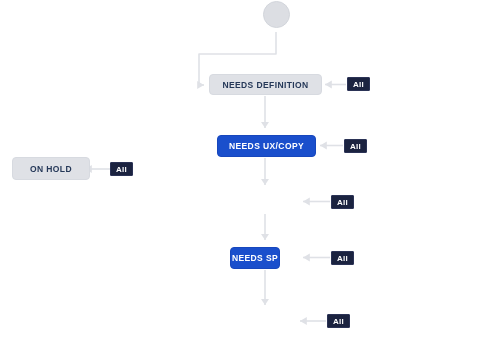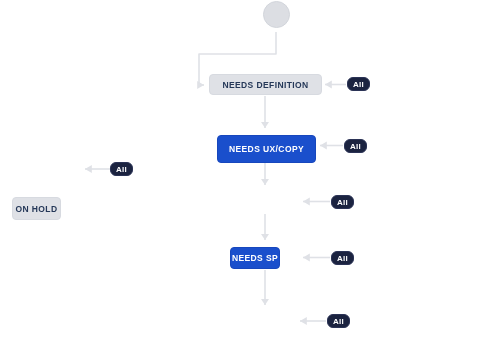--- a/index.html
+++ b/index.html
@@ -54,21 +54,21 @@
     color: #ffffff;
   }
 
   .badge {
     position: absolute;
     display: flex;
     align-items: center;
     justify-content: center;
     background: #1b2340;
     border: 1px solid #2b3356;
-    border-radius: 6px;
+    border-radius: 1px;
     color: #ffffff;
     font-weight: bold;
     font-size: 8px;
     letter-spacing: 0.3px;
     box-sizing: border-box;
     white-space: nowrap;
     user-select: none;
   }
 </style>
 </head>
@@ -126,25 +126,25 @@
       <line x1="326" y1="321" x2="300" y2="321" stroke="#dfe1e6" stroke-width="1.6" marker-end="url(#arrow-left)"></line>
     </g>
   </svg>
 
   <div class="node start-circle" style="left:263px; top:1px; width:27px; height:27px;"></div>
 
   <div class="node grey" style="left:209px; top:74px; width:113px; height:21px;">
     <span>NEEDS DEFINITION</span>
   </div>
 
-  <div class="node blue" style="left:217px; top:135px; width:99px; height:28px;">
+  <div class="node blue" style="left:217px; top:135px; width:99px; height:22px;">
     <span>NEEDS UX/COPY</span>
   </div>
 
-  <div class="node grey" style="left:12px; top:157px; width:49px; height:23px;margin-top:40px;">
+  <div class="node grey" style="left:12px; top:157px; width:78px; height:23px;">
     <span>ON HOLD</span>
   </div>
 
 
   <div class="node blue" style="left:230px; top:247px; width:50px; height:22px;">
     <span>NEEDS SP</span>
   </div>
 
 
   <div class="badge" style="left:347px; top:77px; width:23px; height:14px;">

